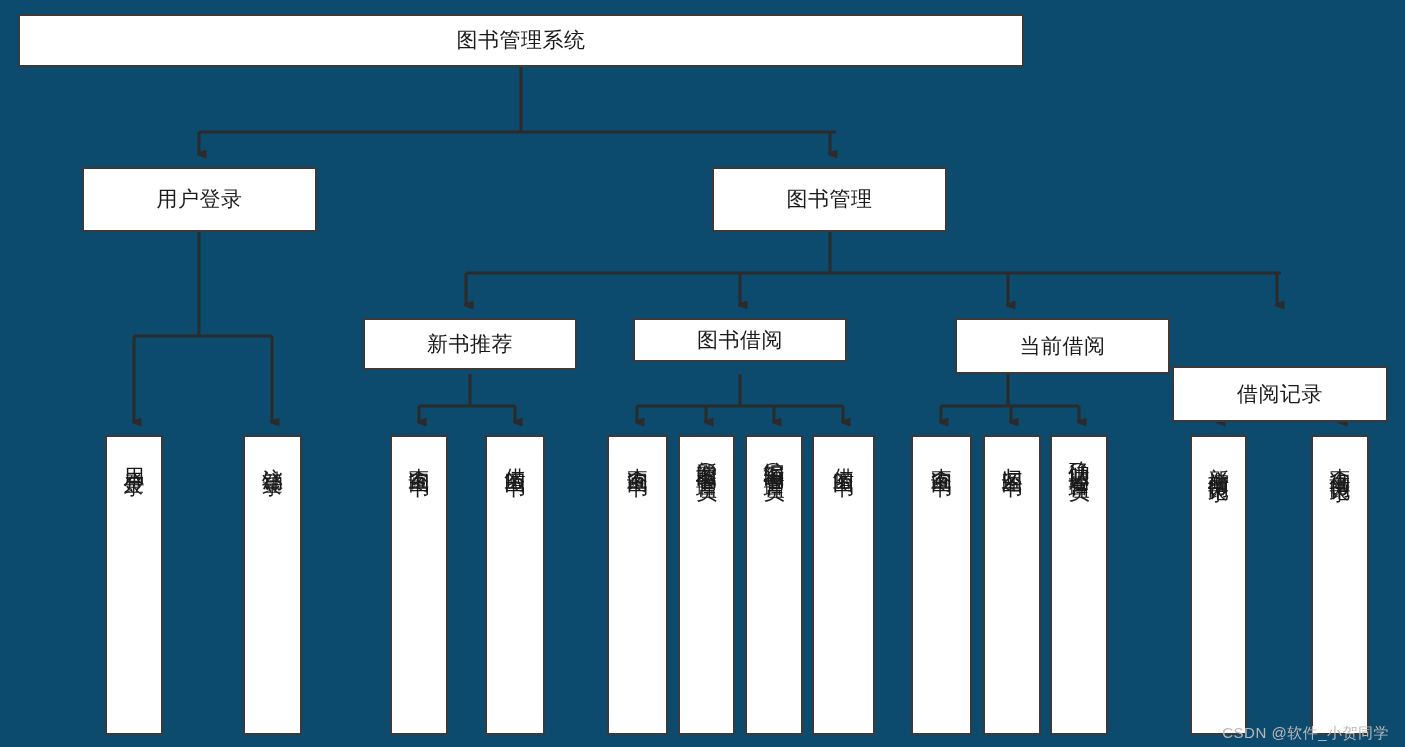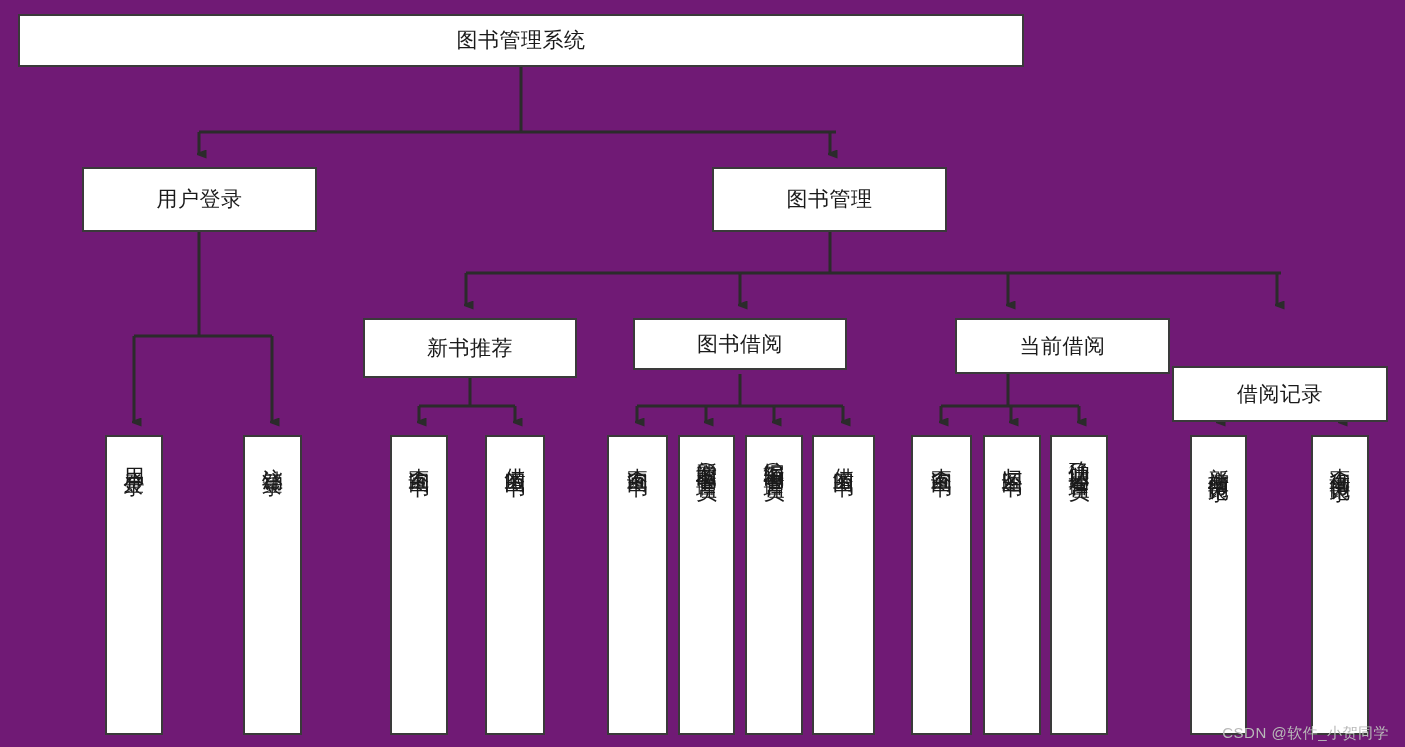--- a/index.html
+++ b/index.html
@@ -7,21 +7,21 @@
     padding: 0;
     background: #ffffff;
   }
   body {
     font-family: "Liberation Sans", "DejaVu Sans", sans-serif;
   }
   #canvas {
     position: relative;
     width: 1405px;
     height: 747px;
-    background: #701a75;
+    background: #0c4a6e;
     overflow: hidden;
   }
   svg#edges {
     position: absolute;
     left: 0;
     top: 0;
     width: 1405px;
     height: 747px;
     pointer-events: none;
   }
@@ -126,24 +126,24 @@
     <span class="node-label">图书管理系统</span>
   </div>
 
   <div class="node horizontal" style="left:82px; top:167px; width:235px; height:65px;">
     <span class="node-label">用户登录</span>
   </div>
   <div class="node horizontal" style="left:712px; top:167px; width:235px; height:65px;align-items:center;">
     <span class="node-label">图书管理</span>
   </div>
 
-  <div class="node horizontal" style="left:363px; top:318px; width:214px; height:60px;">
+  <div class="node horizontal" style="left:363px; top:318px; width:214px; height:52px;">
     <span class="node-label">新书推荐</span>
   </div>
-  <div class="node horizontal" style="left:633px; top:318px; width:214px; height:52px;">
+  <div class="node horizontal" style="left:633px; top:318px; width:214px; height:44px;">
     <span class="node-label">图书借阅</span>
   </div>
   <div class="node horizontal" style="left:955px; top:318px; width:215px; height:56px;">
     <span class="node-label">当前借阅</span>
   </div>
   <div class="node horizontal" style="left:1172px; top:318px; width:216px; height:56px;margin-top:48px;">
     <span class="node-label">借阅记录</span>
   </div>
 
   <div class="node vertical" style="left:105px; top:435px; width:58px; height:300px;">

